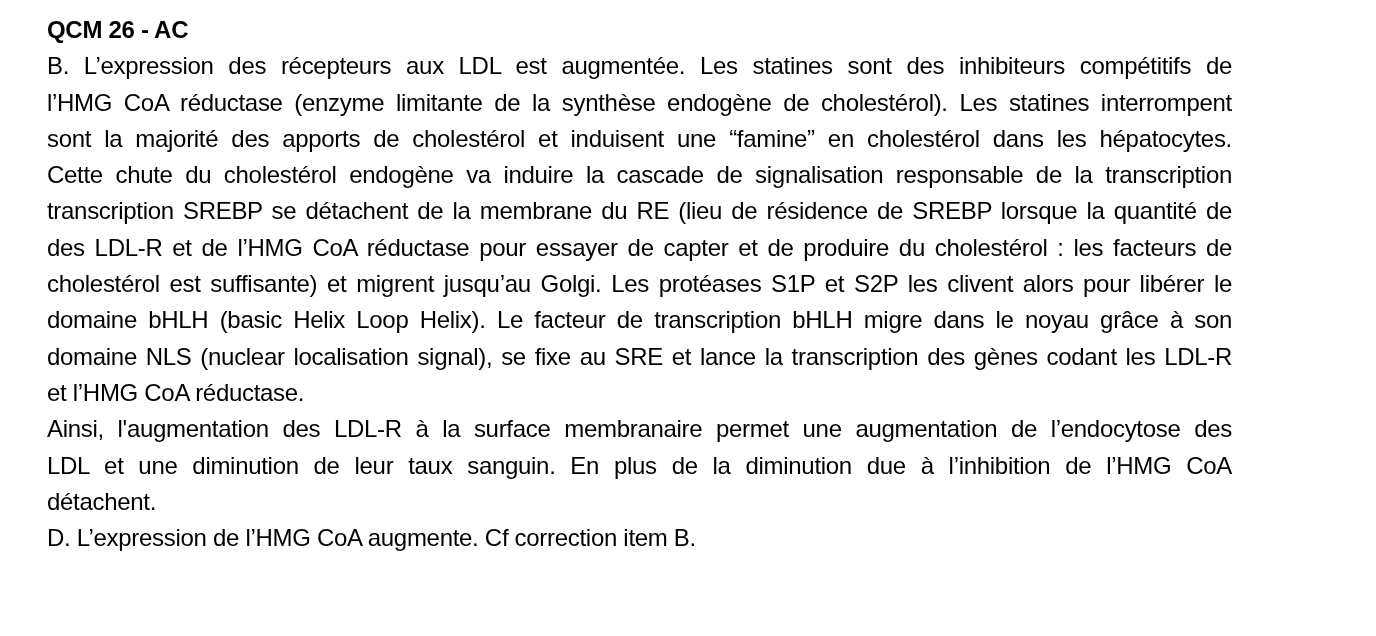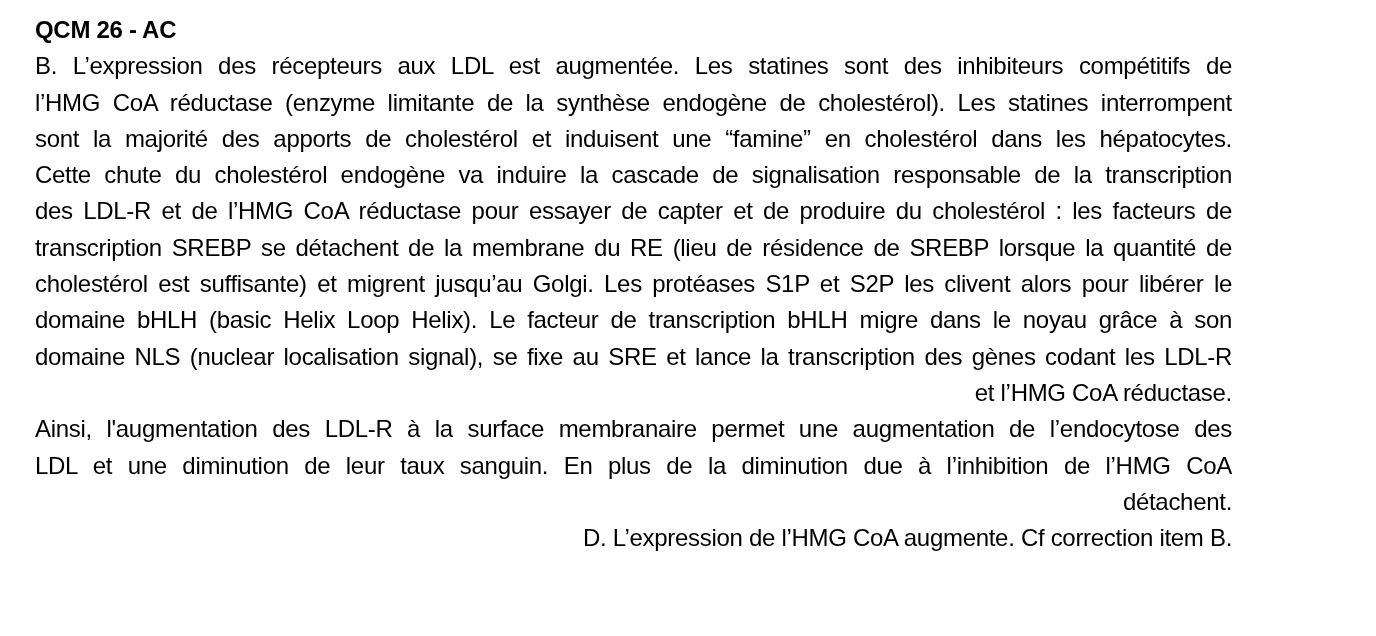--- a/index.html
+++ b/index.html
@@ -10,51 +10,51 @@
   .page {
     position: relative;
     width: 1268px;
     height: 636px;
     box-sizing: border-box;
     background: #ffffff;
     color: #000000;
     font-family: "Liberation Sans", "DejaVu Sans", sans-serif;
     font-size: 24px;
     letter-spacing: -0.3px;
-    padding: 12px 36px 0 35px;
+    padding: 12px 36px 0 47px;
     overflow: hidden;
   }
   .title-line {
     font-weight: 700;
     line-height: 36.3px;
     white-space: nowrap;
   }
   .line {
     line-height: 36.3px;
   }
   .line.justify {
     text-align: justify;
     text-align-last: justify;
   }
   .line.left {
-    text-align: right;
+    text-align: left;
     white-space: nowrap;
   }
 </style>
 </head>
 <body>
 
 <div class="page">
   <div class="title-line">QCM 26 - AC</div>
   <div class="line justify">B. L’expression des récepteurs aux LDL est augmentée. Les statines sont des inhibiteurs compétitifs de</div>
   <div class="line justify">l’HMG CoA réductase (enzyme limitante de la synthèse endogène de cholestérol). Les statines interrompent</div>
   <div class="line justify">sont la majorité des apports de cholestérol et induisent une “famine” en cholestérol dans les hépatocytes.</div>
   <div class="line justify">Cette chute du cholestérol endogène va induire la cascade de signalisation responsable de la transcription</div>
+  <div class="line justify">transcription SREBP se détachent de la membrane du RE (lieu de résidence de SREBP lorsque la quantité de</div>
   <div class="line justify">des LDL-R et de l’HMG CoA réductase pour essayer de capter et de produire du cholestérol : les facteurs de</div>
-  <div class="line justify">transcription SREBP se détachent de la membrane du RE (lieu de résidence de SREBP lorsque la quantité de</div>
   <div class="line justify">cholestérol est suffisante) et migrent jusqu’au Golgi. Les protéases S1P et S2P les clivent alors pour libérer le</div>
   <div class="line justify">domaine bHLH (basic Helix Loop Helix). Le facteur de transcription bHLH migre dans le noyau grâce à son</div>
   <div class="line justify">domaine NLS (nuclear localisation signal), se fixe au SRE et lance la transcription des gènes codant les LDL-R</div>
   <div class="line left">et l’HMG CoA réductase.</div>
   <div class="line justify">Ainsi, l'augmentation des LDL-R à la surface membranaire permet une augmentation de l’endocytose des</div>
   <div class="line justify">LDL et une diminution de leur taux sanguin. En plus de la diminution due à l’inhibition de l’HMG CoA</div>
   <div class="line left">détachent.</div>
   <div class="line left">D. L’expression de l’HMG CoA augmente. Cf correction item B.</div>
 </div>
 

